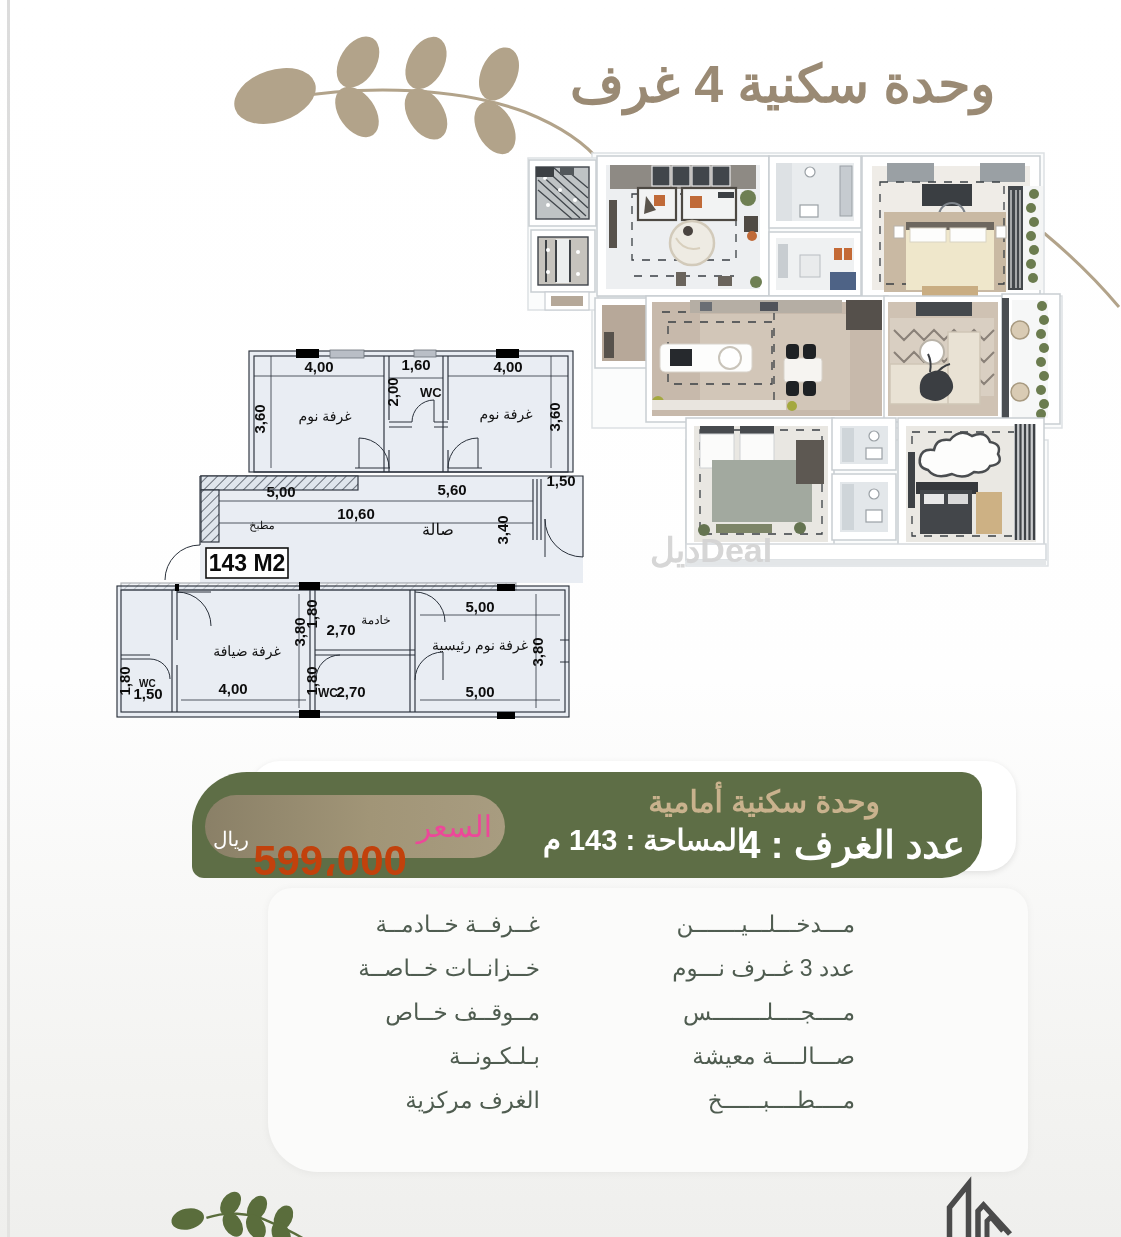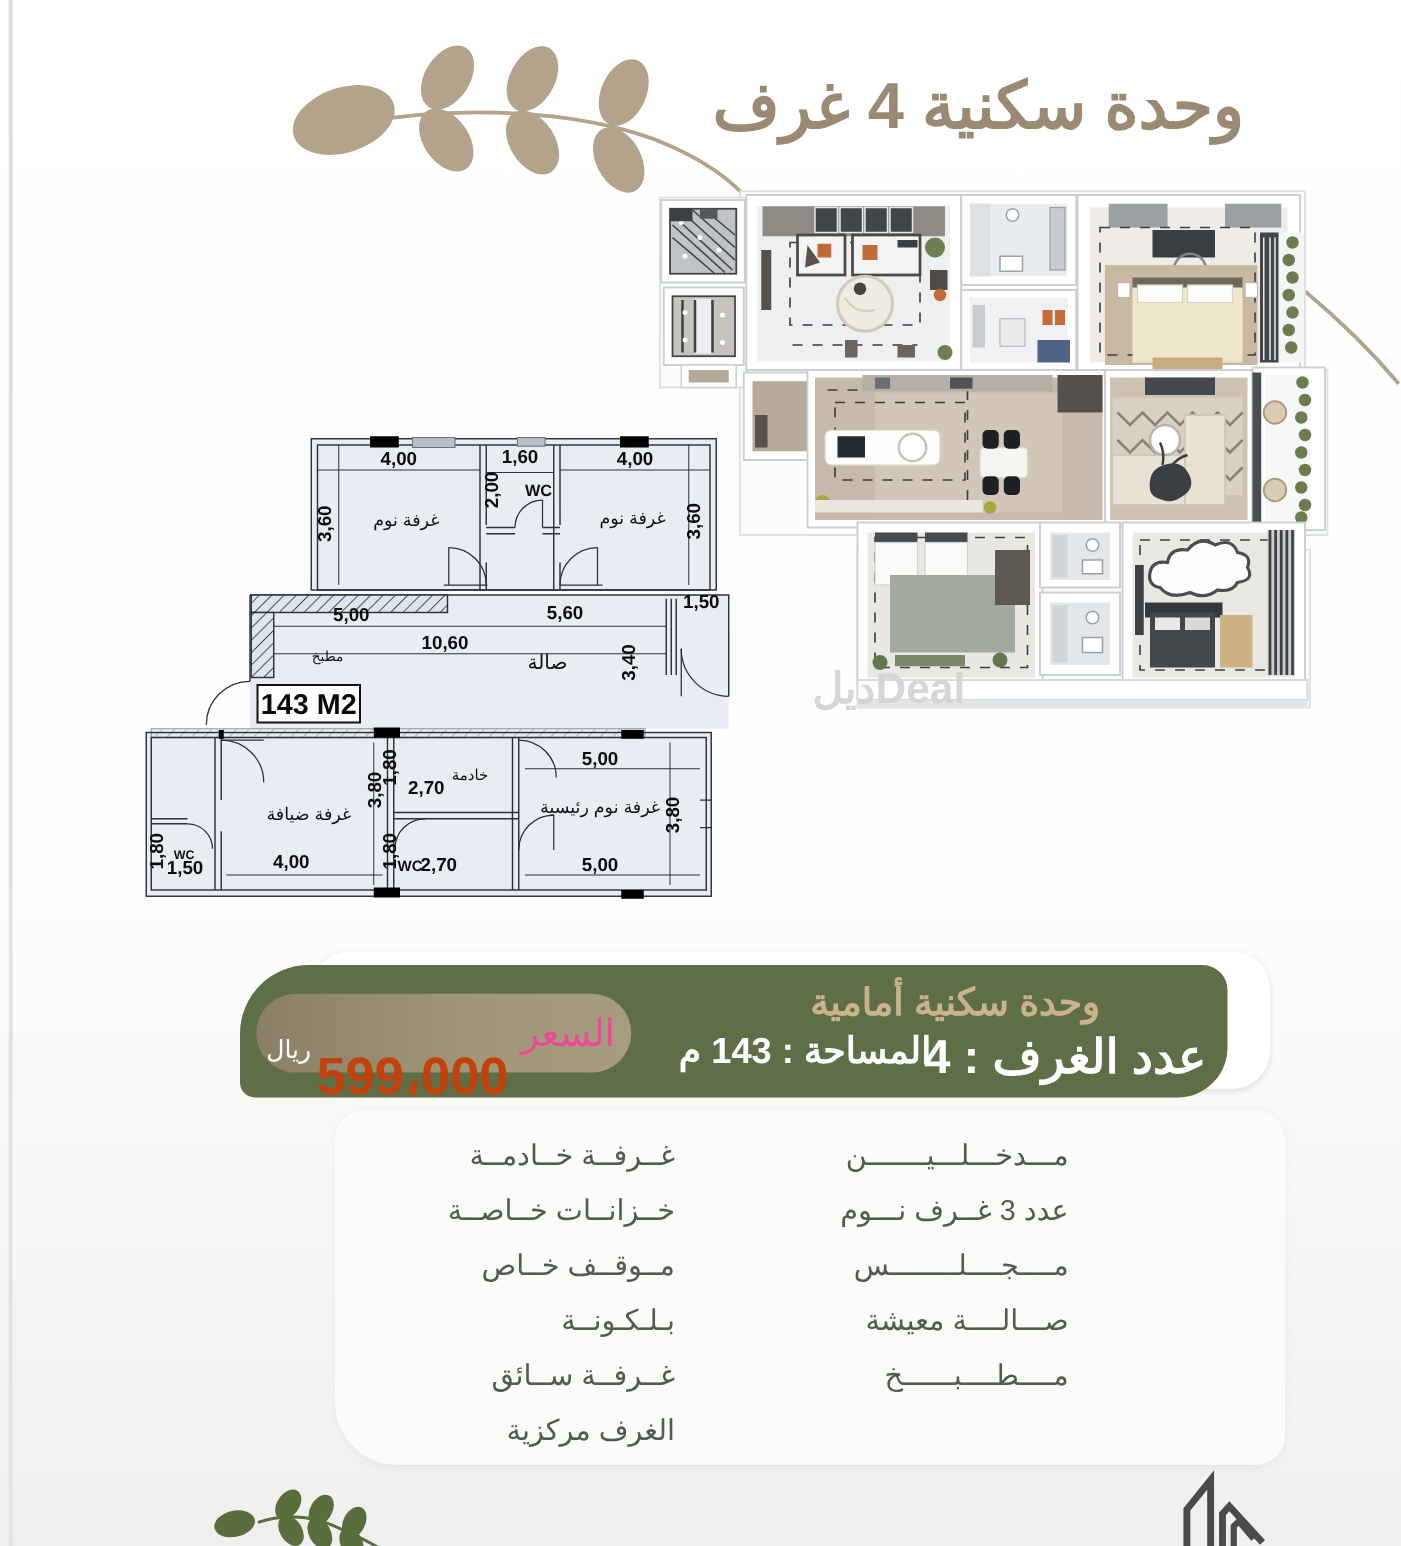--- a/index.html
+++ b/index.html
@@ -491,21 +491,20 @@
   <div>صـــالــــة معيشة</div>
   <div>مــــطــــبــــــخ</div>
 </div>
 
 <div class="abs" style="left:290px;top:902px;width:250px;direction:rtl;text-align:right;
      font-size:23px;color:#4f5c50;line-height:44px;">
   <div>غــرفــة خــادمــة</div>
   <div>خــزانــات خــاصــة</div>
   <div>مــوقــف خــاص</div>
   <div>بـلـكـونــة</div>
-  <div>غــرفــة ســائق</div>
   <div>الغرف مركزية</div>
 </div>
 
 <svg class="abs" style="left:158px;top:1176px;" width="198" height="63" viewBox="0 0 180 57">
   <path d="M 44 38 C 62 32, 82 33, 98 40 C 112 46, 124 51, 134 58" fill="none" stroke="#5a6d3c" stroke-width="2.2"></path>
   <ellipse cx="27" cy="39" rx="15" ry="9.5" fill="#5a6d3c" transform="rotate(-12 27 39)"></ellipse>
   <ellipse cx="66" cy="25" rx="12" ry="8" fill="#5a6d3c" transform="rotate(-55 66 25)"></ellipse>
   <ellipse cx="68" cy="44" rx="12" ry="8" fill="#5a6d3c" transform="rotate(58 68 44)"></ellipse>
   <ellipse cx="90" cy="29" rx="12" ry="8" fill="#5a6d3c" transform="rotate(-60 90 29)"></ellipse>
   <ellipse cx="89" cy="46" rx="12" ry="8" fill="#5a6d3c" transform="rotate(62 89 46)"></ellipse>

